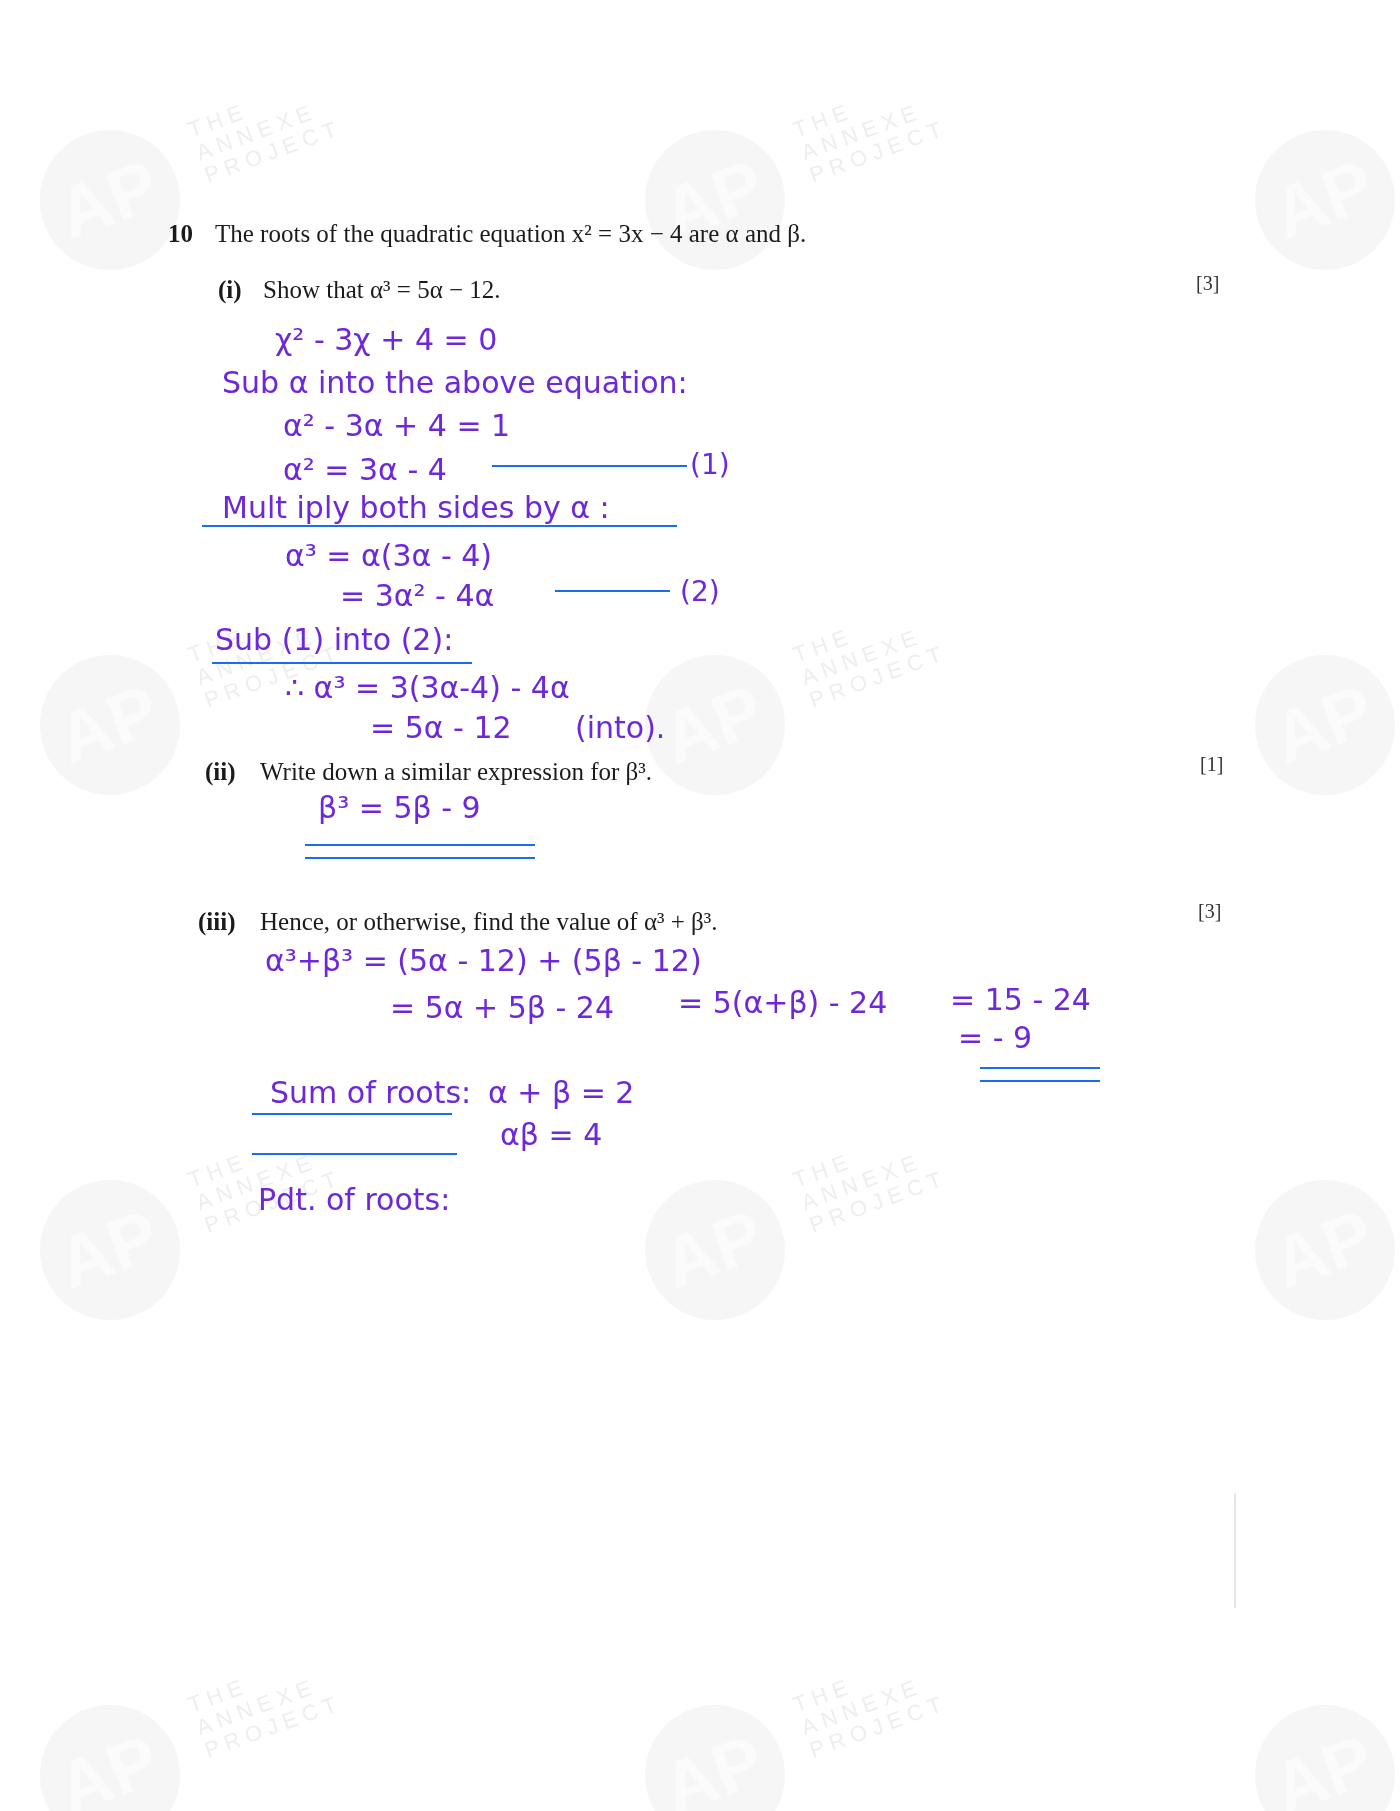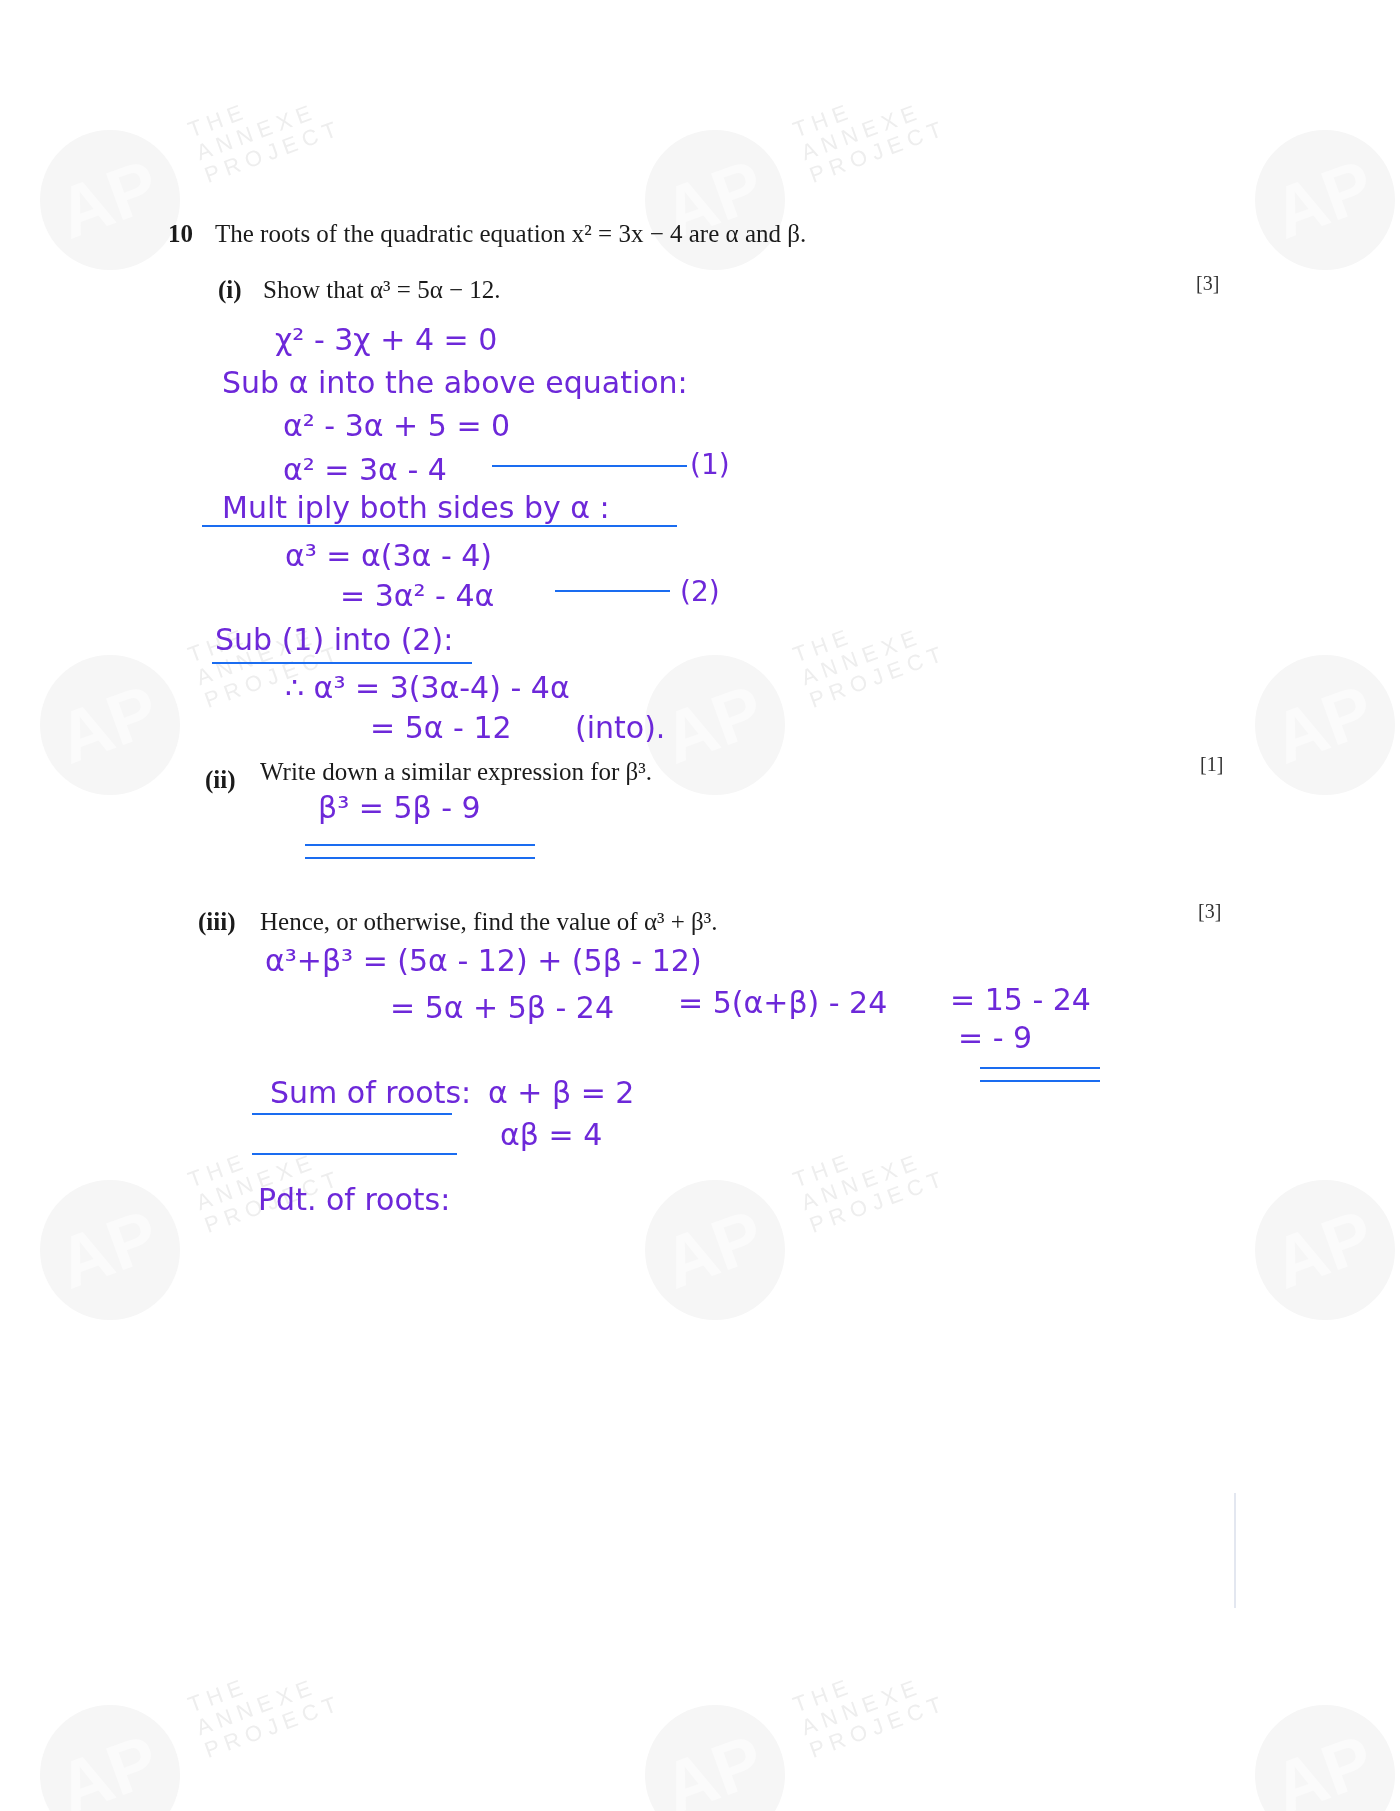--- a/index.html
+++ b/index.html
@@ -83,39 +83,39 @@
 
 <div class="print" style="left:168px;top:220px;font-weight:bold;">10</div>
 <div class="print" style="left:215px;top:220px;">The roots of the quadratic equation  x² = 3x − 4  are α and β.</div>
 
 <div class="print" style="left:218px;top:276px;font-weight:bold;">(i)</div>
 <div class="print" style="left:263px;top:276px;">Show that  α³ = 5α − 12.</div>
 <div class="mark" style="left:1196px;top:272px;">[3]</div>
 
 <div class="ink" style="left:275px;top:322px;">χ² - 3χ + 4  = 0</div>
 <div class="ink" style="left:222px;top:365px;">Sub  α  into  the  above  equation:</div>
-<div class="ink" style="left:283px;top:408px;">α² - 3α + 5  = 0</div>
+<div class="ink" style="left:283px;top:408px;">α² - 3α + 4  = 1</div>
 <div class="ink" style="left:283px;top:452px;">α²  = 3α - 4</div>
 <div class="rule" style="left:492px;top:465px;width:195px;"></div>
 <div class="ink sm" style="left:690px;top:448px;">(1)</div>
 <div class="ink" style="left:222px;top:490px;">Mult iply  both  sides  by  α :</div>
 <div class="rule" style="left:202px;top:525px;width:475px;"></div>
 
 <div class="ink" style="left:285px;top:538px;">α³  = α(3α - 4)</div>
 <div class="ink" style="left:340px;top:578px;">= 3α² - 4α</div>
 <div class="rule" style="left:555px;top:590px;width:115px;"></div>
 <div class="ink sm" style="left:680px;top:575px;">(2)</div>
 
 <div class="ink" style="left:215px;top:622px;">Sub (1) into (2):</div>
 <div class="rule" style="left:212px;top:662px;width:260px;"></div>
 <div class="ink" style="left:285px;top:670px;">∴ α³  = 3(3α-4) - 4α</div>
 <div class="ink" style="left:370px;top:710px;">= 5α - 12</div>
 <div class="ink" style="left:575px;top:710px;">(into).</div>
 
-<div class="print" style="left:205px;top:758px;font-weight:bold;margin-top:8px;">(ii)</div>
+<div class="print" style="left:205px;top:758px;font-weight:bold;">(ii)</div>
 <div class="print" style="left:260px;top:758px;">Write down a similar expression for β³.</div>
 <div class="mark" style="left:1200px;top:753px;">[1]</div>
 
 <div class="ink" style="left:318px;top:790px;">β³  =  5β  -  9</div>
 <div class="rule" style="left:305px;top:844px;width:230px;"></div>
 <div class="rule" style="left:305px;top:857px;width:230px;"></div>
 
 <div class="print" style="left:198px;top:908px;font-weight:bold;">(iii)</div>
 <div class="print" style="left:260px;top:908px;">Hence, or otherwise, find the value of α³ + β³.</div>
 <div class="mark" style="left:1198px;top:900px;">[3]</div>

